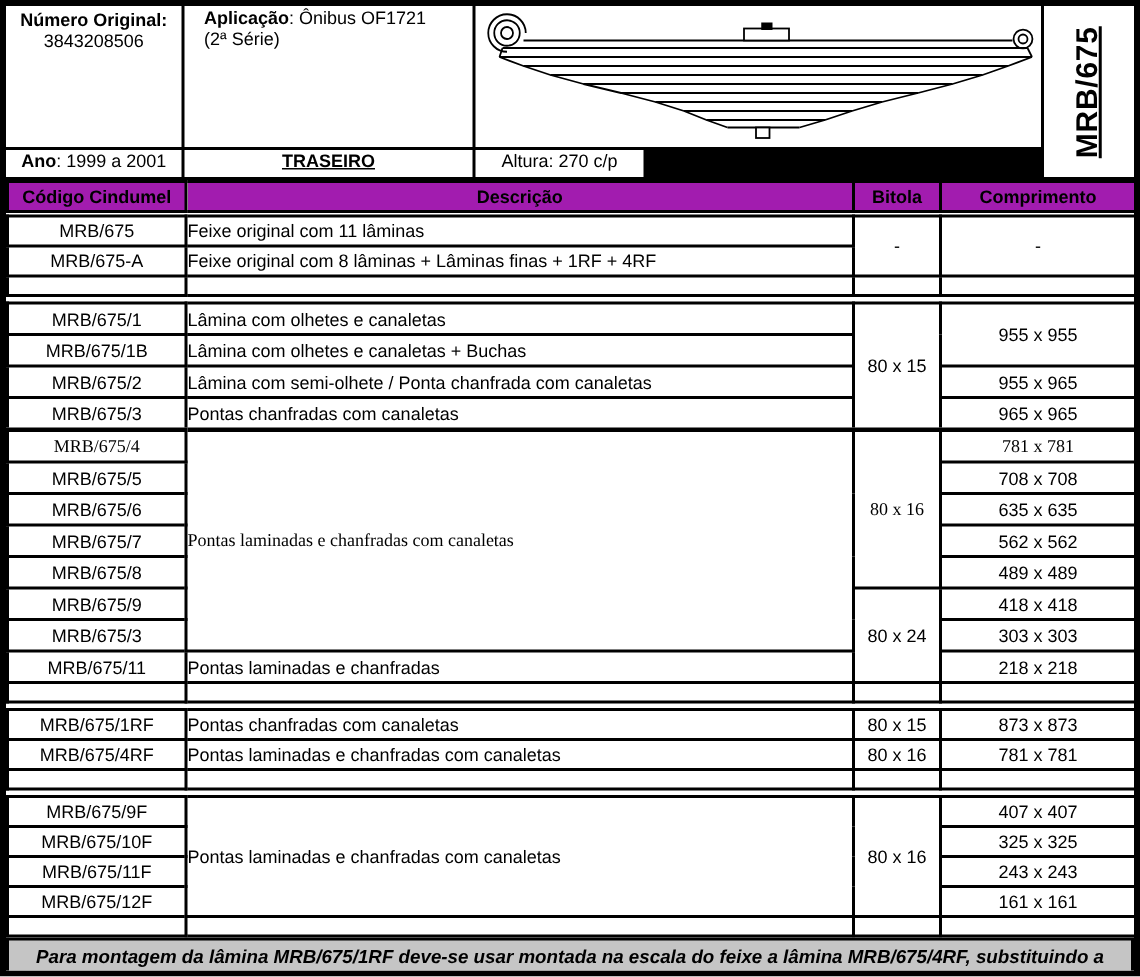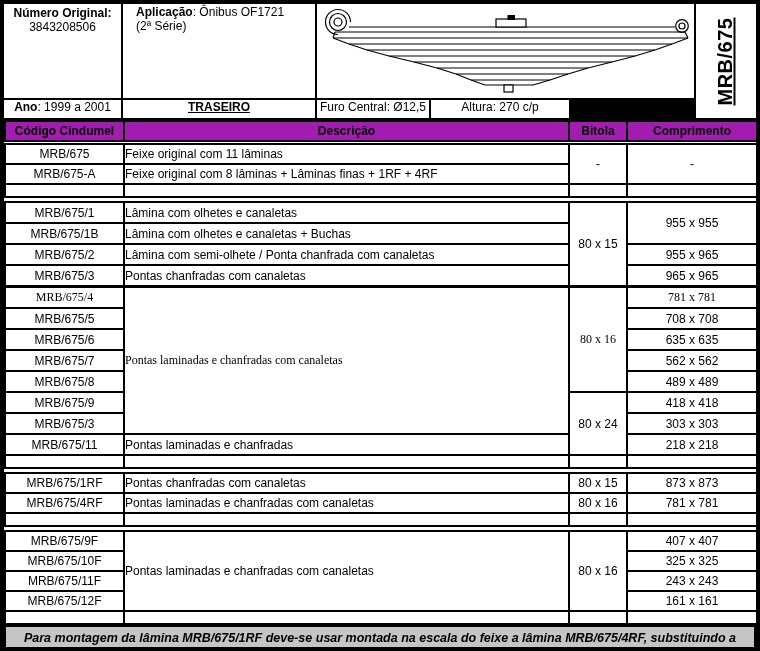--- a/index.html
+++ b/index.html
@@ -83,21 +83,20 @@
       </svg>
     </div>
     <div class="tcell cell-model">
       <span class="model-vert">MRB/675</span>
     </div>
     <div class="tcell sub">
         <span class="bold">Ano</span>
         <span>: 1999 a 2001</span>
     </div>
     <div class="tcell sub traseiro">TRASEIRO</div>
-    <div class="tcell sub">Furo Central: Ø12,5</div>
     <div class="tcell sub">Altura: 270 c/p</div>
   </div>
 
   <table class="t header-t">
     <colgroup>
         <col style="width:119px">
         <col style="width:445px">
         <col style="width:58px">
         <col style="width:130px">
       </colgroup>

